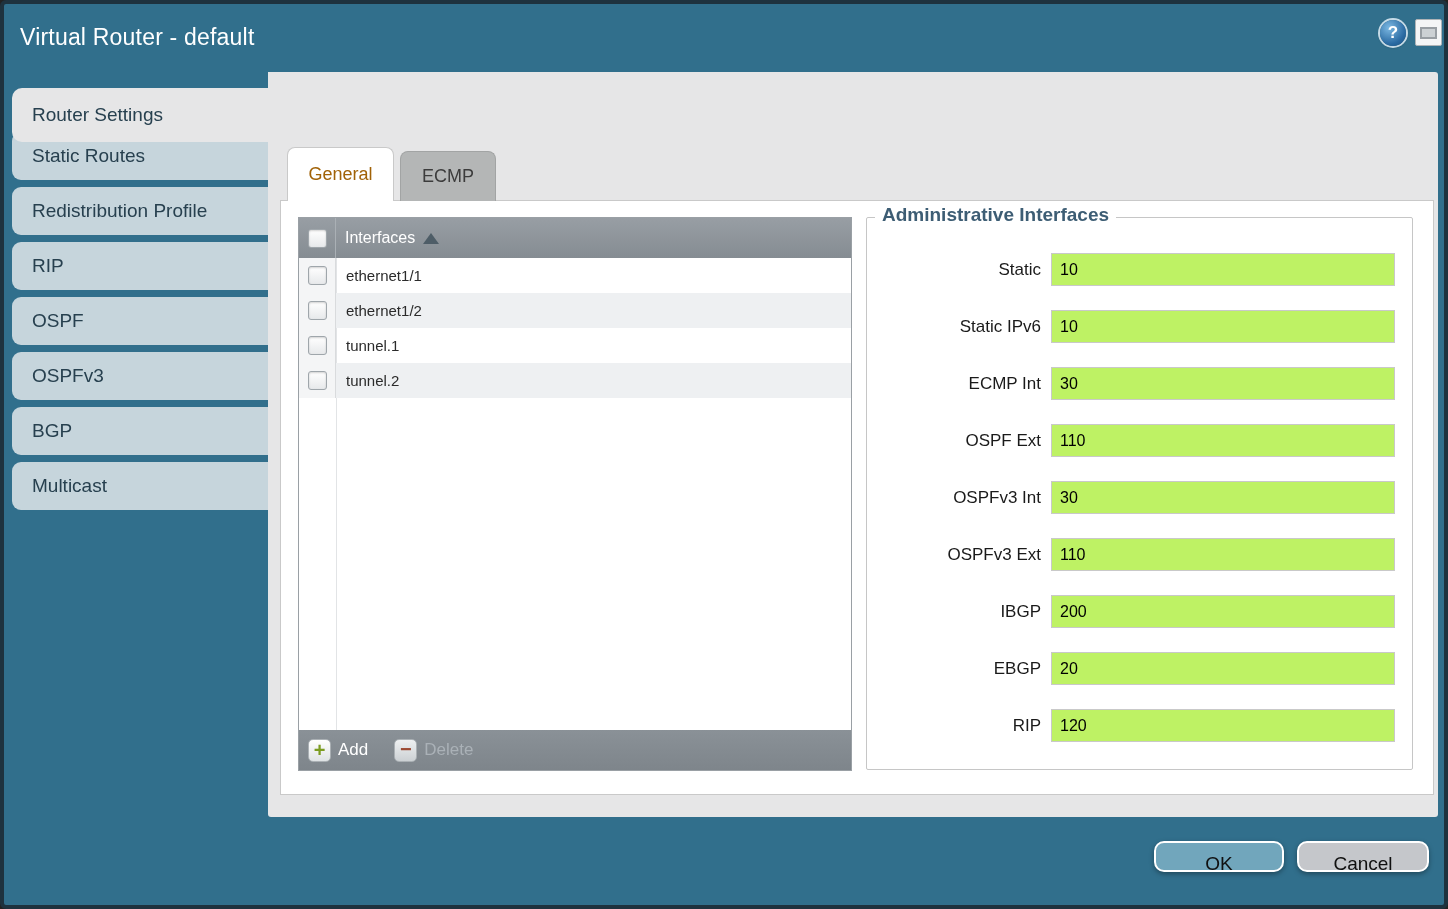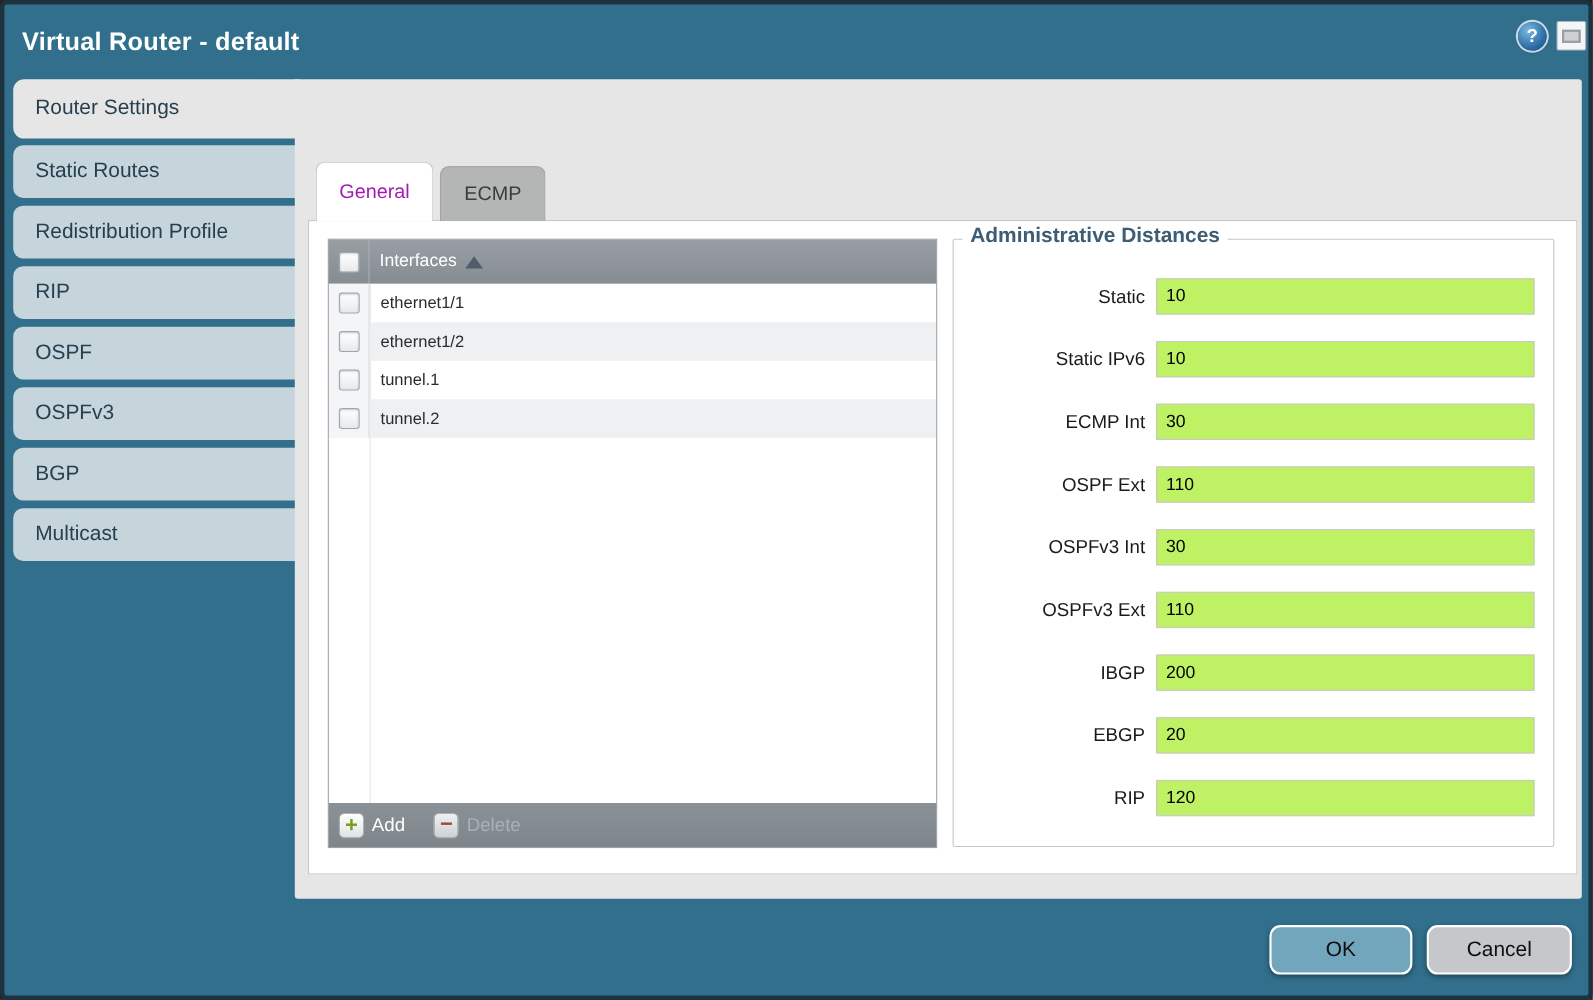--- a/index.html
+++ b/index.html
@@ -8,21 +8,21 @@
 
   .dialog {
     position:relative; width:1448px; height:909px;
     background:#316f8c; border:4px solid #1e323e; border-radius:6px;
     overflow:hidden;
   }
 
   
   .titlebar { position:absolute; left:0; top:0; right:0; height:68px; }
   .title { position:absolute; left:16px; top:0; line-height:66px;
-    color:#ffffff; font-size:23px; font-weight:700; letter-spacing:.2px; }
+    color:#ffffff; font-size:23px; font-weight:400; letter-spacing:.2px; }
   .help-icon { position:absolute; left:1376px; top:16px; width:26px; height:26px;
     border-radius:50%;
     background:radial-gradient(circle at 35% 30%, #7cb8e2, #2a6aa2 65%, #1c4f80);
     box-shadow:0 0 0 2px rgba(225,238,248,.85), 0 1px 3px rgba(0,0,0,.4);
     color:#fff; font-weight:bold; font-size:17px; text-align:center; line-height:26px;
     cursor:pointer; }
   .maxi-icon { position:absolute; left:1411px; top:15px; width:27px; height:27px;
     background:#f4f5f6; border:1px solid #aeb3b6; border-radius:2px; cursor:pointer; }
   .maxi-icon .inner { position:absolute; left:4px; top:7px; width:17px; height:12px;
     background:#ccd1d4; border:2px solid #989ea3; }
@@ -42,21 +42,21 @@
     text-align:right; line-height:34px; font-size:17px; color:#333; }
   .name-input { position:absolute; left:466px; top:84px; width:959px; height:34px;
     background:#fff; border:1px solid #c6c8ca; font-family:"Liberation Sans",sans-serif;
     font-size:16px; color:#000; padding:0 9px; }
 
   
   .inner-tab { position:absolute; text-align:center; font-size:18px; cursor:pointer;
     border-radius:8px 8px 0 0; z-index:4; }
   .inner-tab.active { left:283px; top:143px; width:107px; height:54px;
     background:#ffffff; border:1px solid #c9c9c9; border-bottom:none;
-    color:#a21caf; line-height:52px; }
+    color:#a16207; line-height:52px; }
   .inner-tab.inactive { left:396px; top:147px; width:96px; height:50px;
     background:#b4b6b6; border:1px solid #a2a4a4; border-bottom:none;
     color:#3c3c3c; line-height:48px; }
 
   .white-panel { position:absolute; left:276px; top:196px; width:1154px; height:595px;
     background:#ffffff; border:1px solid #c9c9c9; z-index:3; }
 
   
   .if-table { position:absolute; left:17px; top:16px; width:554px; height:554px;
     display:flex; flex-direction:column; border:1px solid #9aa0a5; }
@@ -105,40 +105,40 @@
     font-family:"Liberation Sans",sans-serif; font-size:16px; color:#000;
     padding:0 8px; }
 
   
   input[type=checkbox] { appearance:none; -webkit-appearance:none;
     width:19px; height:19px; background:linear-gradient(#ffffff,#e7e9eb);
     border:1px solid #9fa6ab; border-radius:3px; cursor:pointer;
     box-shadow:inset 0 1px 2px rgba(0,0,0,.18); }
 
   
-  .btn { position:absolute; top:837px; height:45px; border-radius:10px;
+  .btn { position:absolute; top:837px; height:31px; border-radius:10px;
     border:2px solid #ffffff; font-size:19px; color:#101010; text-align:center;
     line-height:41px; cursor:pointer; box-shadow:0 2px 5px rgba(0,0,0,.35); }
   .btn-ok { left:1150px; width:130px; background:#71a6bc; }
   .btn-cancel { left:1293px; width:132px; background:#c5c7cb; }
 </style>
 </head>
 <body>
 
 <div class="dialog">
 
   <div class="titlebar">
     <div class="title">Virtual Router - default</div>
     <div class="help-icon">?</div>
     <div class="maxi-icon">
         <div class="inner"></div>
       </div>
   </div>
 
-  <div class="side-tab active" style="top:68px">Router Settings</div>
+  <div class="side-tab active" style="top:84px">Router Settings</div>
   <div class="side-tab" style="top:128px">Static Routes</div>
   <div class="side-tab" style="top:183px">Redistribution Profile</div>
   <div class="side-tab" style="top:238px">RIP</div>
   <div class="side-tab" style="top:293px">OSPF</div>
   <div class="side-tab" style="top:348px">OSPFv3</div>
   <div class="side-tab" style="top:403px">BGP</div>
   <div class="side-tab" style="top:458px">Multicast</div>
 
   <div class="content"></div>
 
@@ -191,21 +191,21 @@
           <span class="tool-label add">Add</span>
         </span>
         <span class="tool-btn disabled">
           <span class="tool-icon del">−</span>
           <span class="tool-label del">Delete</span>
         </span>
       </div>
     </div>
 
     <div class="fieldset">
-      <div class="legend">Administrative Distances</div>
+      <div class="legend">Administrative Interfaces</div>
       <div class="fs-rows">
         <div class="fs-row">
           <span class="fs-label">Static</span>
           <input class="fs-input" type="text" value="10" style="">
         </div>
         <div class="fs-row">
           <span class="fs-label">Static IPv6</span>
           <input class="fs-input" type="text" value="10" style="">
         </div>
         <div class="fs-row">

